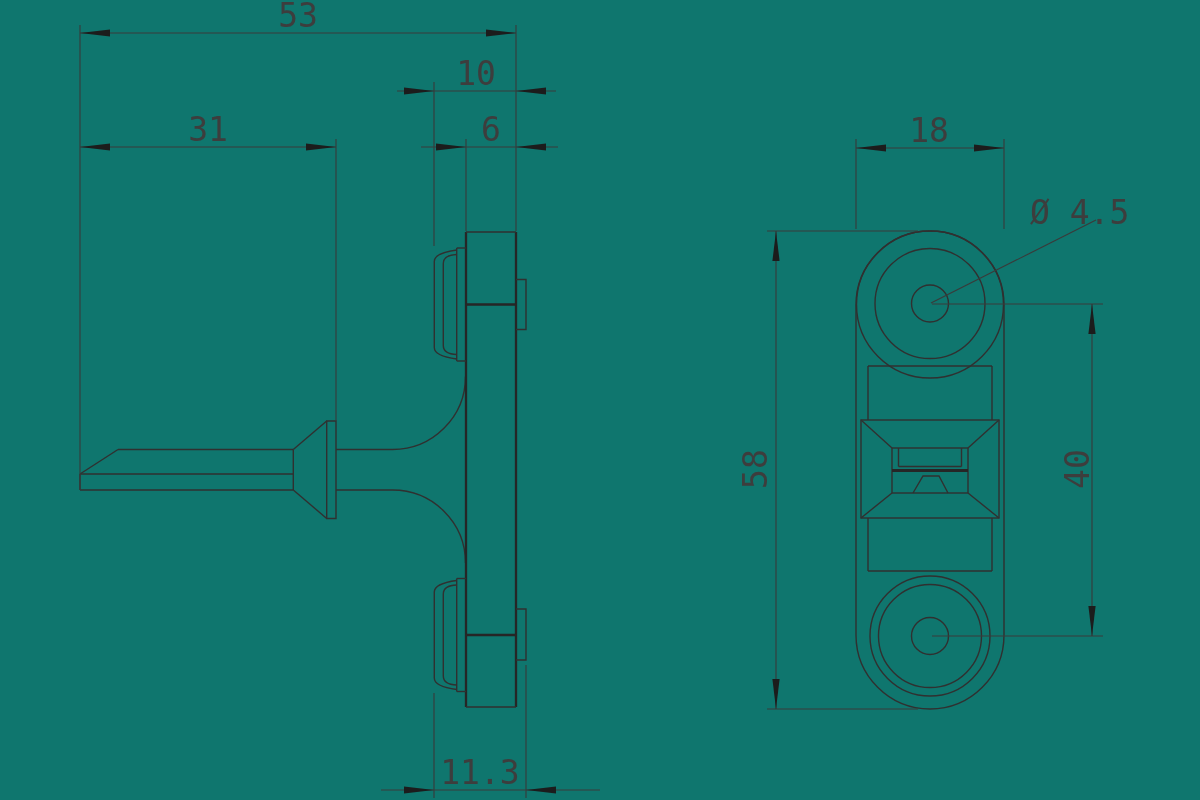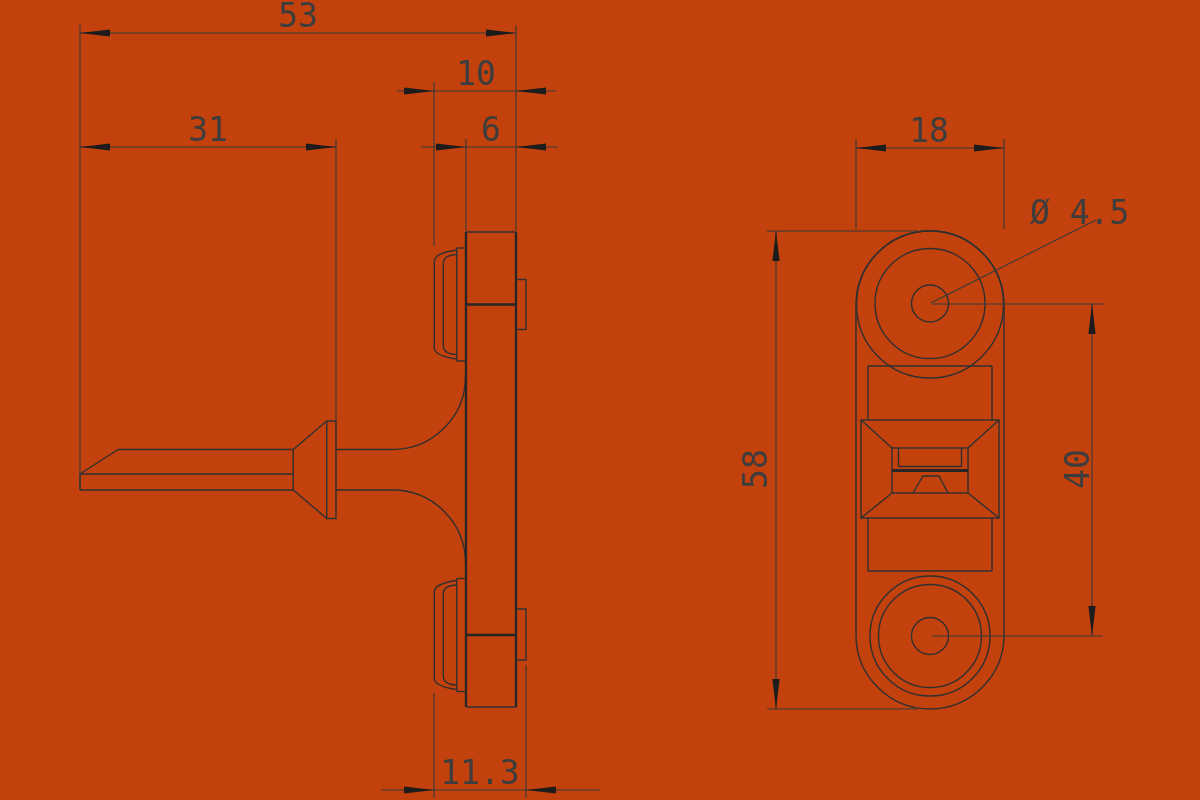--- a/index.html
+++ b/index.html
@@ -1,16 +1,16 @@
 <!DOCTYPE html>
 <html><head>
 <meta charset="utf-8">
 <style>
   html,body{margin:0;padding:0;background:#ffffff;}
-  #stage{position:relative;width:1200px;height:800px;background:#c2410c;overflow:hidden;
+  #stage{position:relative;width:1200px;height:800px;background:#0f766e;overflow:hidden;
          font-family:"DejaVu Sans Mono", monospace;}
   svg{display:block}
   .edge{fill:none;stroke:#303030;stroke-width:1.4;}
   .edge-thick{fill:none;stroke:#262626;stroke-width:2.3;}
   .edge-xtra{fill:none;stroke:#262626;stroke-width:3;}
   .dimline{fill:none;stroke:#3a3a3a;stroke-width:1.1;}
   .arrow{fill:#1c1c1c;stroke:none;}
   .dim-text{font-family:"DejaVu Sans Mono", monospace;font-size:33px;fill:#3d3d3d;}
 </style>
 </head>

